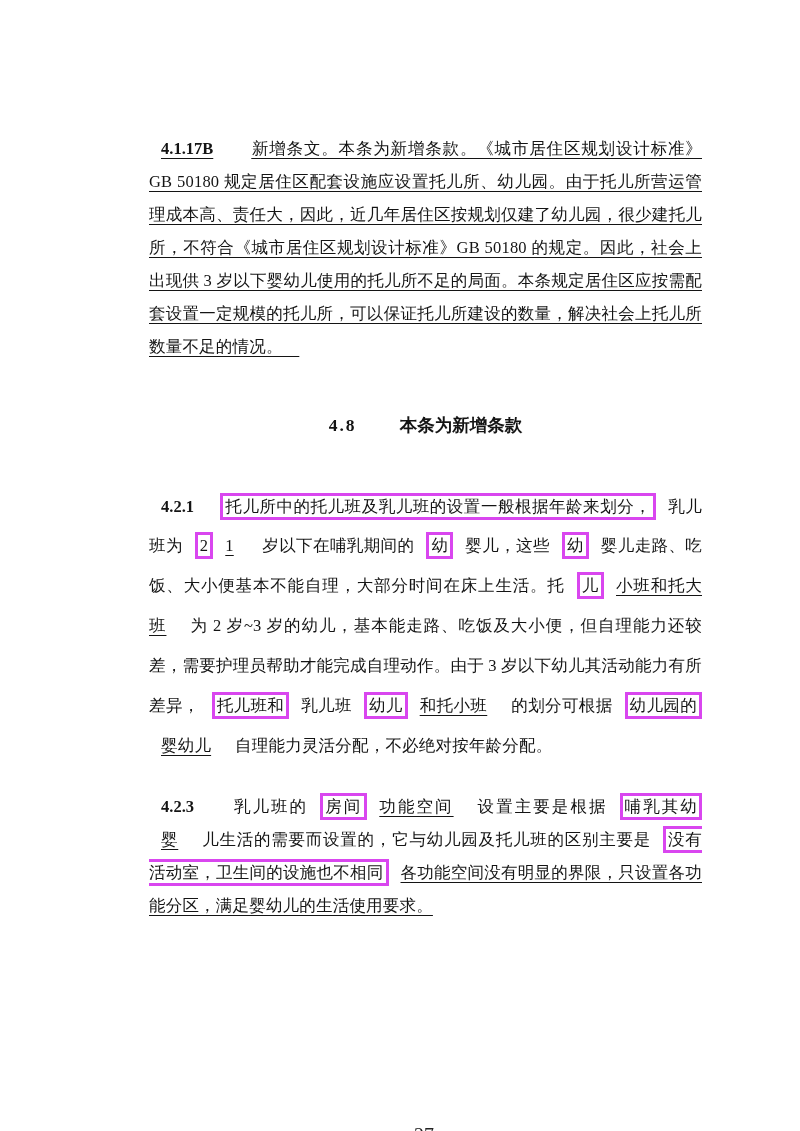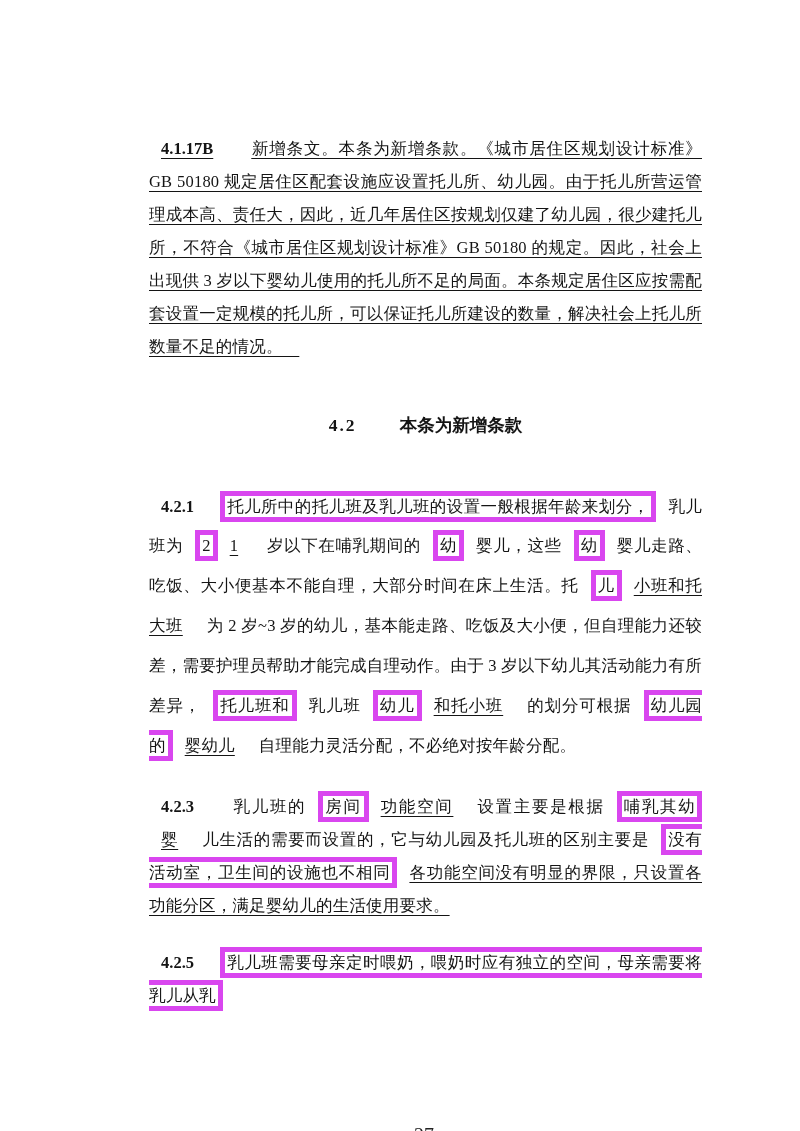--- a/index.html
+++ b/index.html
@@ -32,21 +32,21 @@
     margin-right: 0.85em;
     letter-spacing: 0;
   }
   .label.u { text-decoration: underline; text-underline-offset: 4px; text-decoration-thickness: 1px; }
   .seg-u {
     text-decoration: underline;
     text-underline-offset: 4px;
     text-decoration-thickness: 1px;
   }
   .seg-box {
-    border: 5px solid #d946ef;
+    border: 3px solid #d946ef;
     padding: 1px 2px;
   }
   .section-heading {
     text-align: center;
     font-weight: bold;
     font-size: 17.5px;
     margin: 26px 0 25px 0;
     line-height: 1.4;
   }
   .section-heading .num { margin-right: 1.1em; letter-spacing: 2px; }
@@ -59,19 +59,18 @@
     font-size: 20px;
     color: #222;
   }
 </style>
 </head>
 <body>
 
 <div class="page">
   <div class="content">
       <p class="para"><span class="label u">4.1.17B</span><span class="seg-u">新增条文。本条为新增条款。《城市居住区规划设计标准》GB 50180 规定居住区配套设施应设置托儿所、幼儿园。由于托儿所营运管理成本高、责任大，因此，近几年居住区按规划仅建了幼儿园，很少建托儿所，不符合《城市居住区规划设计标准》GB 50180 的规定。因此，社会上出现供 3 岁以下婴幼儿使用的托儿所不足的局面。本条规定居住区应按需配套设置一定规模的托儿所，可以保证托儿所建设的数量，解决社会上托儿所数量不足的情况。　</span></p>
-      <div class="section-heading"><span class="num">4.2</span><span>本条为新增条款</span></div>
+      <div class="section-heading"><span class="num">4.8</span><span>本条为新增条款</span></div>
       <p class="para wide"><span class="label">4.2.1</span><span class="seg-box">托儿所中的托儿班及乳儿班的设置一般根据年龄来划分，</span><span class="seg-plain">乳儿班为</span><span class="seg-box">2</span><span class="seg-u">1</span><span class="seg-plain"> 岁以下在哺乳期间的</span><span class="seg-box">幼</span><span class="seg-plain">婴儿，这些</span><span class="seg-box">幼</span><span class="seg-plain">婴儿走路、吃饭、大小便基本不能自理，大部分时间在床上生活。托</span><span class="seg-box">儿</span><span class="seg-u">小班和托大班</span><span class="seg-plain">为 2 岁~3 岁的幼儿，基本能走路、吃饭及大小便，但自理能力还较差，需要护理员帮助才能完成自理动作。由于 3 岁以下幼儿其活动能力有所差异，</span><span class="seg-box">托儿班和</span><span class="seg-plain">乳儿班</span><span class="seg-box">幼儿</span><span class="seg-u">和托小班</span><span class="seg-plain">的划分可根据</span><span class="seg-box">幼儿园的</span><span class="seg-u">婴幼儿</span><span class="seg-plain">自理能力灵活分配，不必绝对按年龄分配。</span></p>
       <p class="para"><span class="label">4.2.3</span><span class="seg-plain">乳儿班的</span><span class="seg-box">房间</span><span class="seg-u">功能空间</span><span class="seg-plain">设置主要是根据</span><span class="seg-box">哺乳其幼</span><span class="seg-u">婴</span><span class="seg-plain">儿生活的需要而设置的，它与幼儿园及托儿班的区别主要是</span><span class="seg-box">没有活动室，卫生间的设施也不相同</span><span class="seg-u">各功能空间没有明显的界限，只设置各功能分区，满足婴幼儿的生活使用要求。</span></p>
-      <p class="para"><span class="label">4.2.5</span><span class="seg-box">乳儿班需要母亲定时喂奶，喂奶时应有独立的空间，母亲需要将乳儿从乳</span></p>
     </div>
   <div class="footer">27</div>
 </div>
 
 </body></html>

